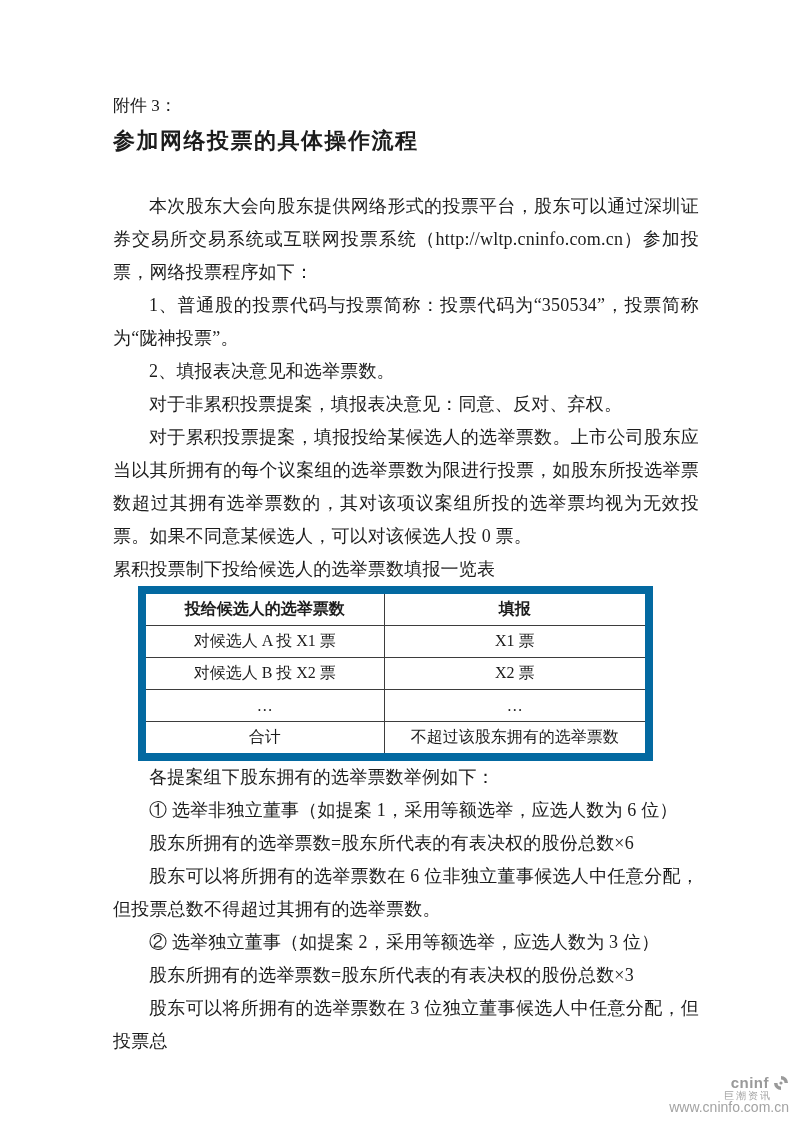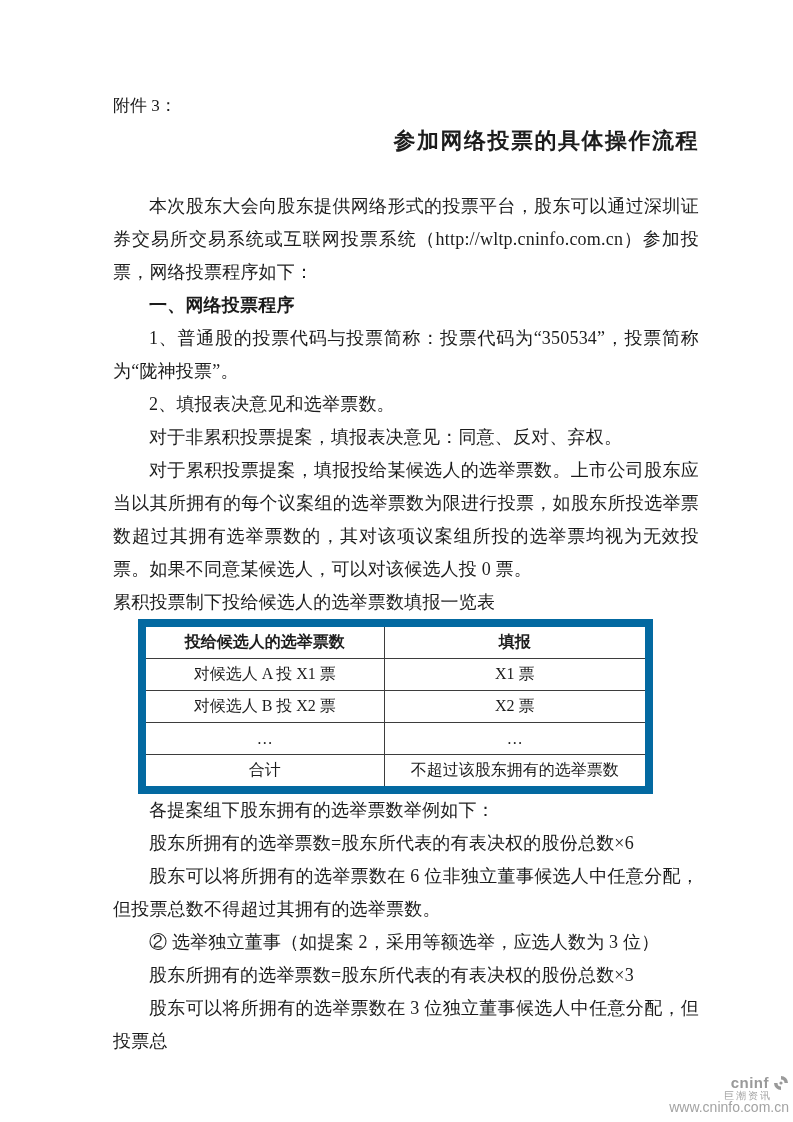--- a/index.html
+++ b/index.html
@@ -19,21 +19,21 @@
     width: 586px;
   }
   .attachment-label {
     font-size: 17px;
     line-height: 22px;
   }
   .doc-title {
     font-size: 22px;
     font-weight: 700;
     letter-spacing: 1.5px;
-    text-align: right;
+    text-align: left;
     line-height: 32px;
     margin: 8px 0 16px 0;
   }
   p.body {
     margin: 0;
     font-size: 18px;
     line-height: 33px;
     text-align: justify;
     letter-spacing: 0.2px;
   }
@@ -105,21 +105,20 @@
 <body>
 
 <div class="page">
   <div class="content">
 
     <div class="attachment-label">附件 3：</div>
 
     <h1 class="doc-title">参加网络投票的具体操作流程</h1>
 
     <p class="body indent first-para">本次股东大会向股东提供网络形式的投票平台，股东可以通过深圳证券交易所交易系统或互联网投票系统（http://wltp.cninfo.com.cn）参加投票，网络投票程序如下：</p>
-    <p class="body indent sec-heading">一、网络投票程序</p>
     <p class="body indent">1、普通股的投票代码与投票简称：投票代码为“350534”，投票简称为“陇神投票”。</p>
     <p class="body indent">2、填报表决意见和选举票数。</p>
     <p class="body indent">对于非累积投票提案，填报表决意见：同意、反对、弃权。</p>
     <p class="body indent">对于累积投票提案，填报投给某候选人的选举票数。上市公司股东应当以其所拥有的每个议案组的选举票数为限进行投票，如股东所投选举票数超过其拥有选举票数的，其对该项议案组所投的选举票均视为无效投票。如果不同意某候选人，可以对该候选人投 0 票。</p>
 
     <p class="body table-caption">累积投票制下投给候选人的选举票数填报一览表</p>
 
     <table class="vote-table">
       <colgroup>
         <col class="col-votes">
@@ -145,20 +144,21 @@
           <td>…</td>
         </tr>
         <tr>
           <td>合计</td>
           <td>不超过该股东拥有的选举票数</td>
         </tr>
       </tbody>
     </table>
 
     <p class="body indent">各提案组下股东拥有的选举票数举例如下：</p>
+    <p class="body indent">① 选举非独立董事（如提案 1，采用等额选举，应选人数为 6 位）</p>
     <p class="body indent">股东所拥有的选举票数=股东所代表的有表决权的股份总数×6</p>
     <p class="body indent">股东可以将所拥有的选举票数在 6 位非独立董事候选人中任意分配，但投票总数不得超过其拥有的选举票数。</p>
     <p class="body indent">② 选举独立董事（如提案 2，采用等额选举，应选人数为 3 位）</p>
     <p class="body indent">股东所拥有的选举票数=股东所代表的有表决权的股份总数×3</p>
     <p class="body indent">股东可以将所拥有的选举票数在 3 位独立董事候选人中任意分配，但投票总</p>
 
   </div>
 
   <div class="footer-logo">
     <div class="logo-row">

